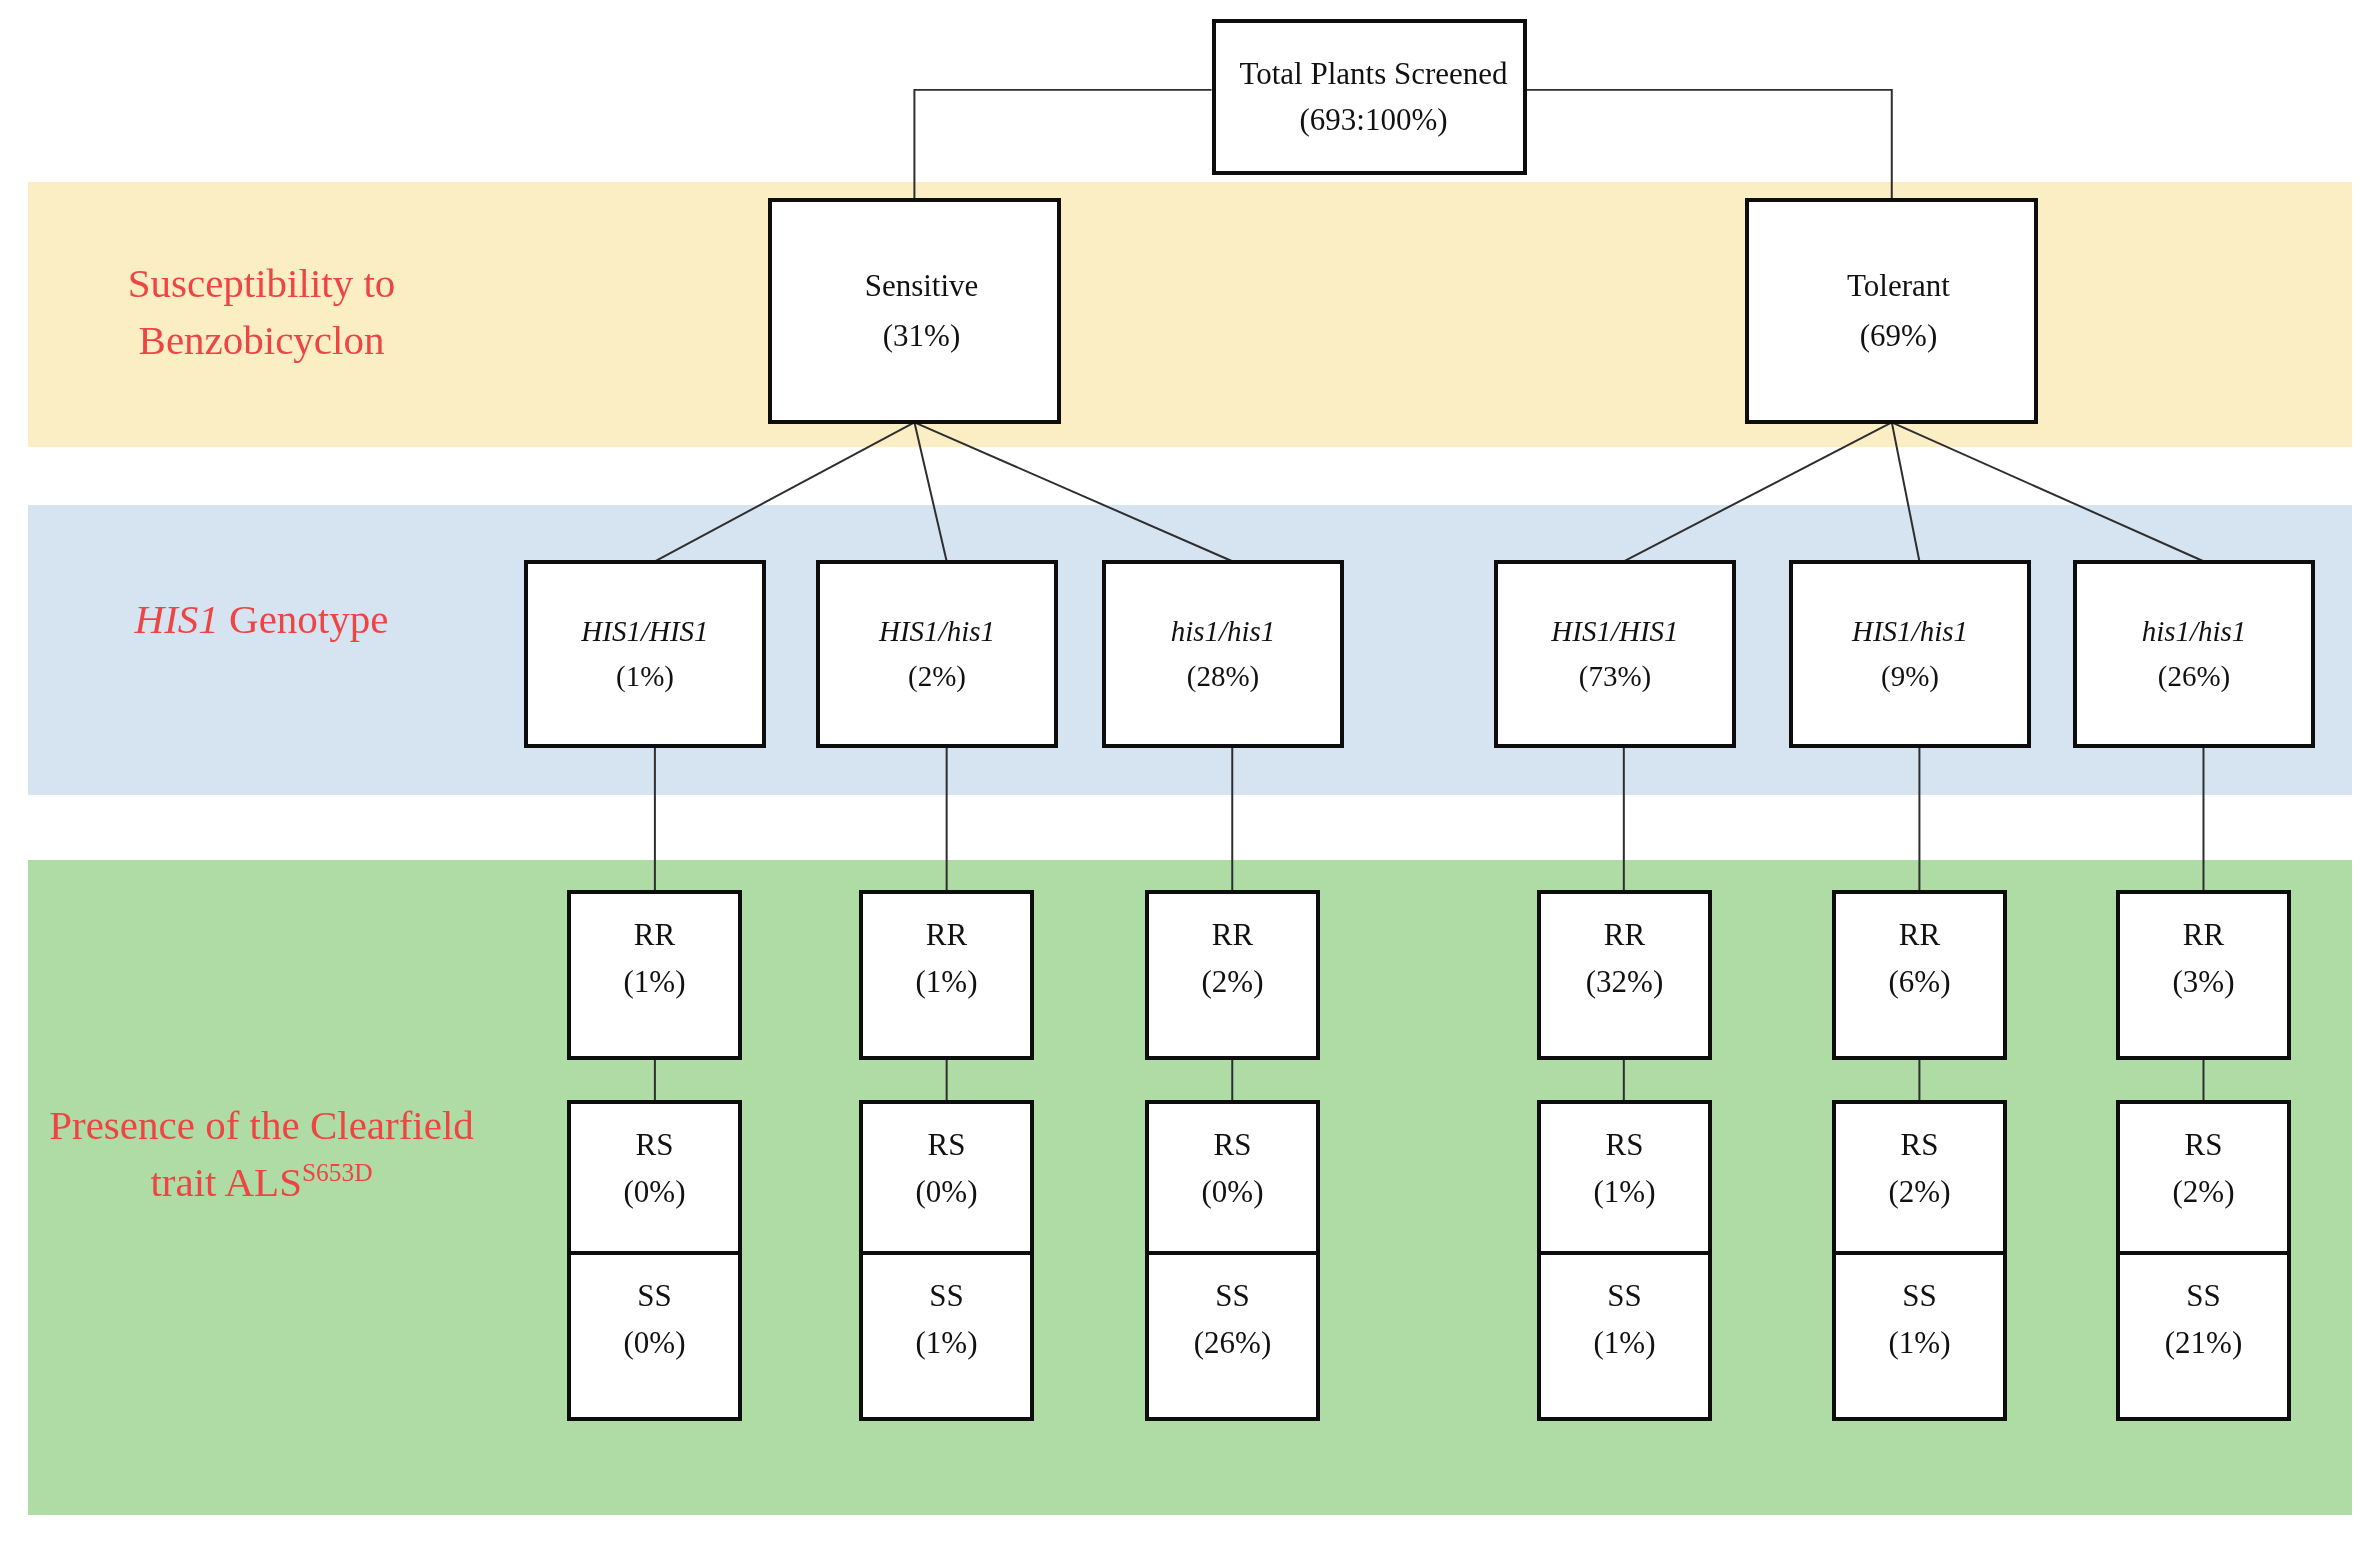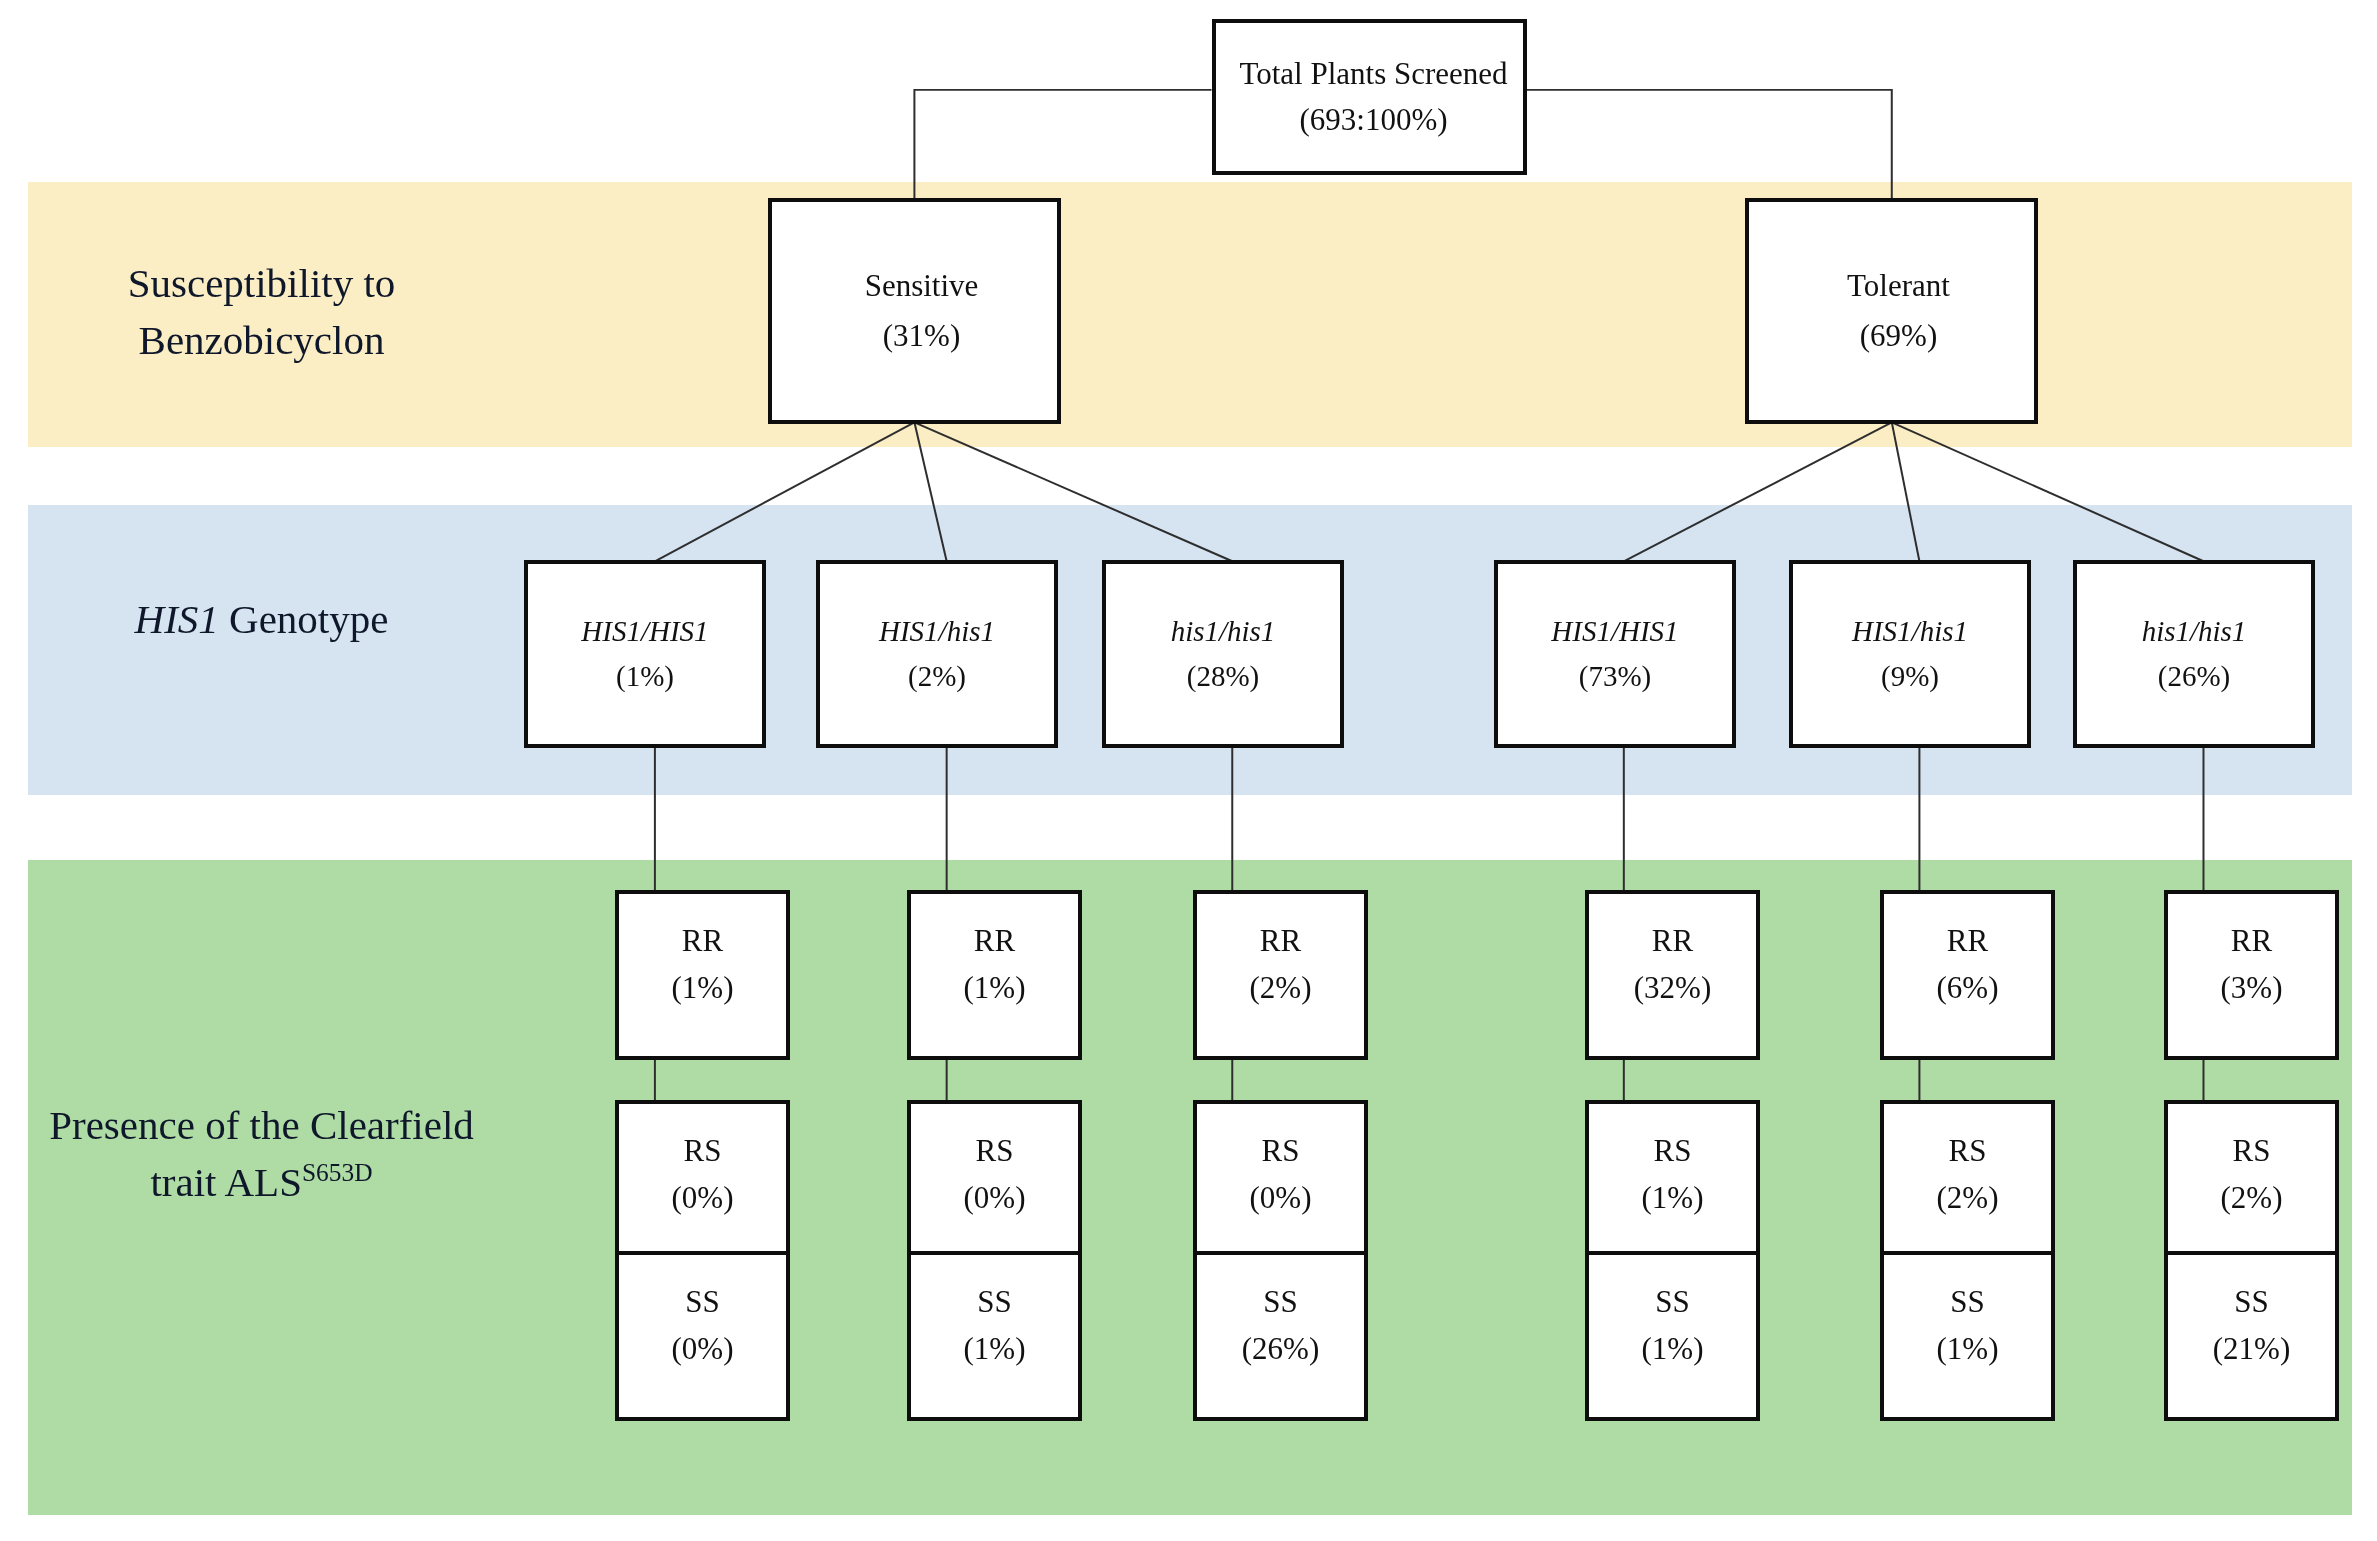--- a/index.html
+++ b/index.html
@@ -14,21 +14,21 @@
   .band{position:absolute;left:28px;width:2324px;z-index:0;}
   #band-susceptibility{top:182px;height:265px;}
   #band-genotype{top:505px;height:290px;}
   #band-clearfield{top:860px;height:655px;}
 
   .band-label{
     position:absolute;z-index:1;
     width:461px;left:31px;
     text-align:center;
     font-size:41px;line-height:1.38;
-    color:#0f172a;
+    color:#ef4444;
   }
   #label-susceptibility{top:255px;}
   #label-genotype{top:591px;}
   #label-clearfield{top:1097px;}
   .italic{font-style:italic;}
   sup{font-size:0.62em;}
 
   svg.wires{position:absolute;left:0;top:0;z-index:1;}
 
   .node{
@@ -50,21 +50,21 @@
   #node-tolerant{left:1745px;}
   
   .lvl3{width:242px;height:188px;top:560px;font-size:29px;line-height:1.55;}
   #node-g0{left:524px;}
   #node-g1{left:816px;}
   #node-g2{left:1102px;}
   #node-g3{left:1494px;}
   #node-g4{left:1789px;}
   #node-g5{left:2073px;}
   
-  .lvl4{width:175px;height:170px;font-size:31px;line-height:1.5;justify-content:flex-start;padding-top:24px;margin-left:48px;}
+  .lvl4{width:175px;height:170px;font-size:31px;line-height:1.5;justify-content:flex-start;padding-top:18px;}
   .row-rr{top:890px;}
   .row-rs{top:1100px;}
   .row-ss{top:1251px;}
   .col0{left:567px;}
   .col1{left:859px;}
   .col2{left:1145px;}
   .col3{left:1537px;}
   .col4{left:1832px;}
   .col5{left:2116px;}
 </style>

